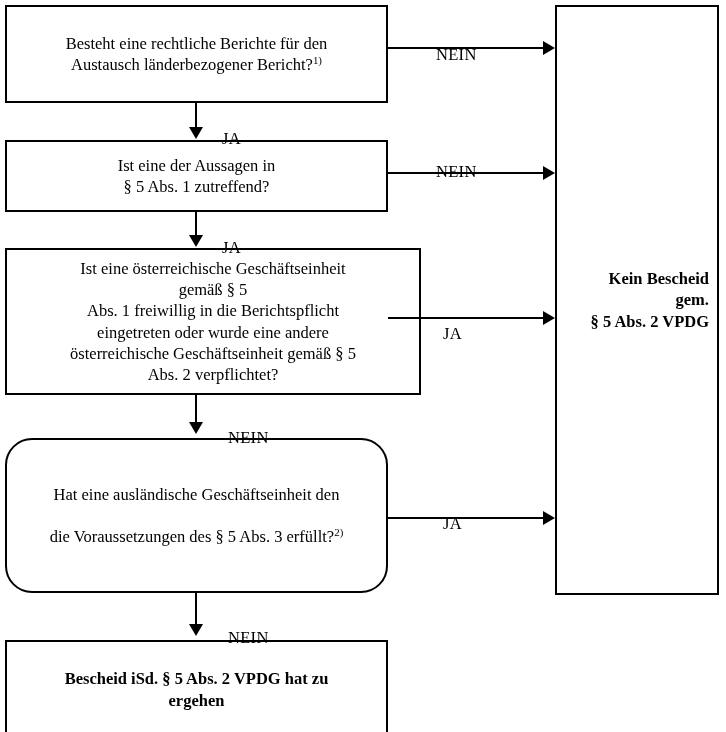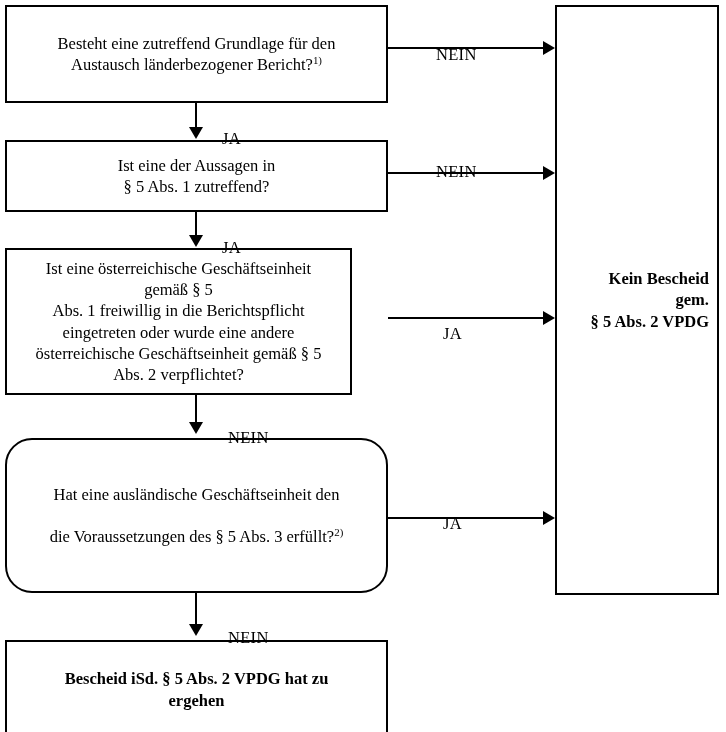--- a/index.html
+++ b/index.html
@@ -78,33 +78,33 @@
     border-left: 12px solid #000000;
   }
 </style>
 </head>
 <body>
 
 <div id="canvas">
 
   <div class="box" style="left:5px; top:5px; width:383px; height:98px;">
     <div class="txt">
-      <span>Besteht eine zutreffend Grundlage für den</span><br>
+      <span>Besteht eine rechtliche Berichte für den</span><br>
       <span>Austausch länderbezogener Bericht?</span><sup>1)</sup>
     </div>
   </div>
 
   <div class="box" style="left:5px; top:140px; width:383px; height:72px;">
     <div class="txt">
       <span>Ist eine der Aussagen in</span><br>
       <span>§ 5 Abs. 1 zutreffend?</span>
     </div>
   </div>
 
-  <div class="box" style="left:5px; top:248px; width:347px; height:147px;">
+  <div class="box" style="left:5px; top:248px; width:416px; height:147px;">
     <div class="txt">
       <span>Ist eine österreichische Geschäftseinheit</span><br>
       <span>gemäß § 5</span><br>
       <span>Abs. 1 freiwillig in die Berichtspflicht</span><br>
       <span>eingetreten oder wurde eine andere</span><br>
       <span>österreichische Geschäftseinheit gemäß § 5</span><br>
       <span>Abs. 2 verpflichtet?</span>
     </div>
   </div>
 

